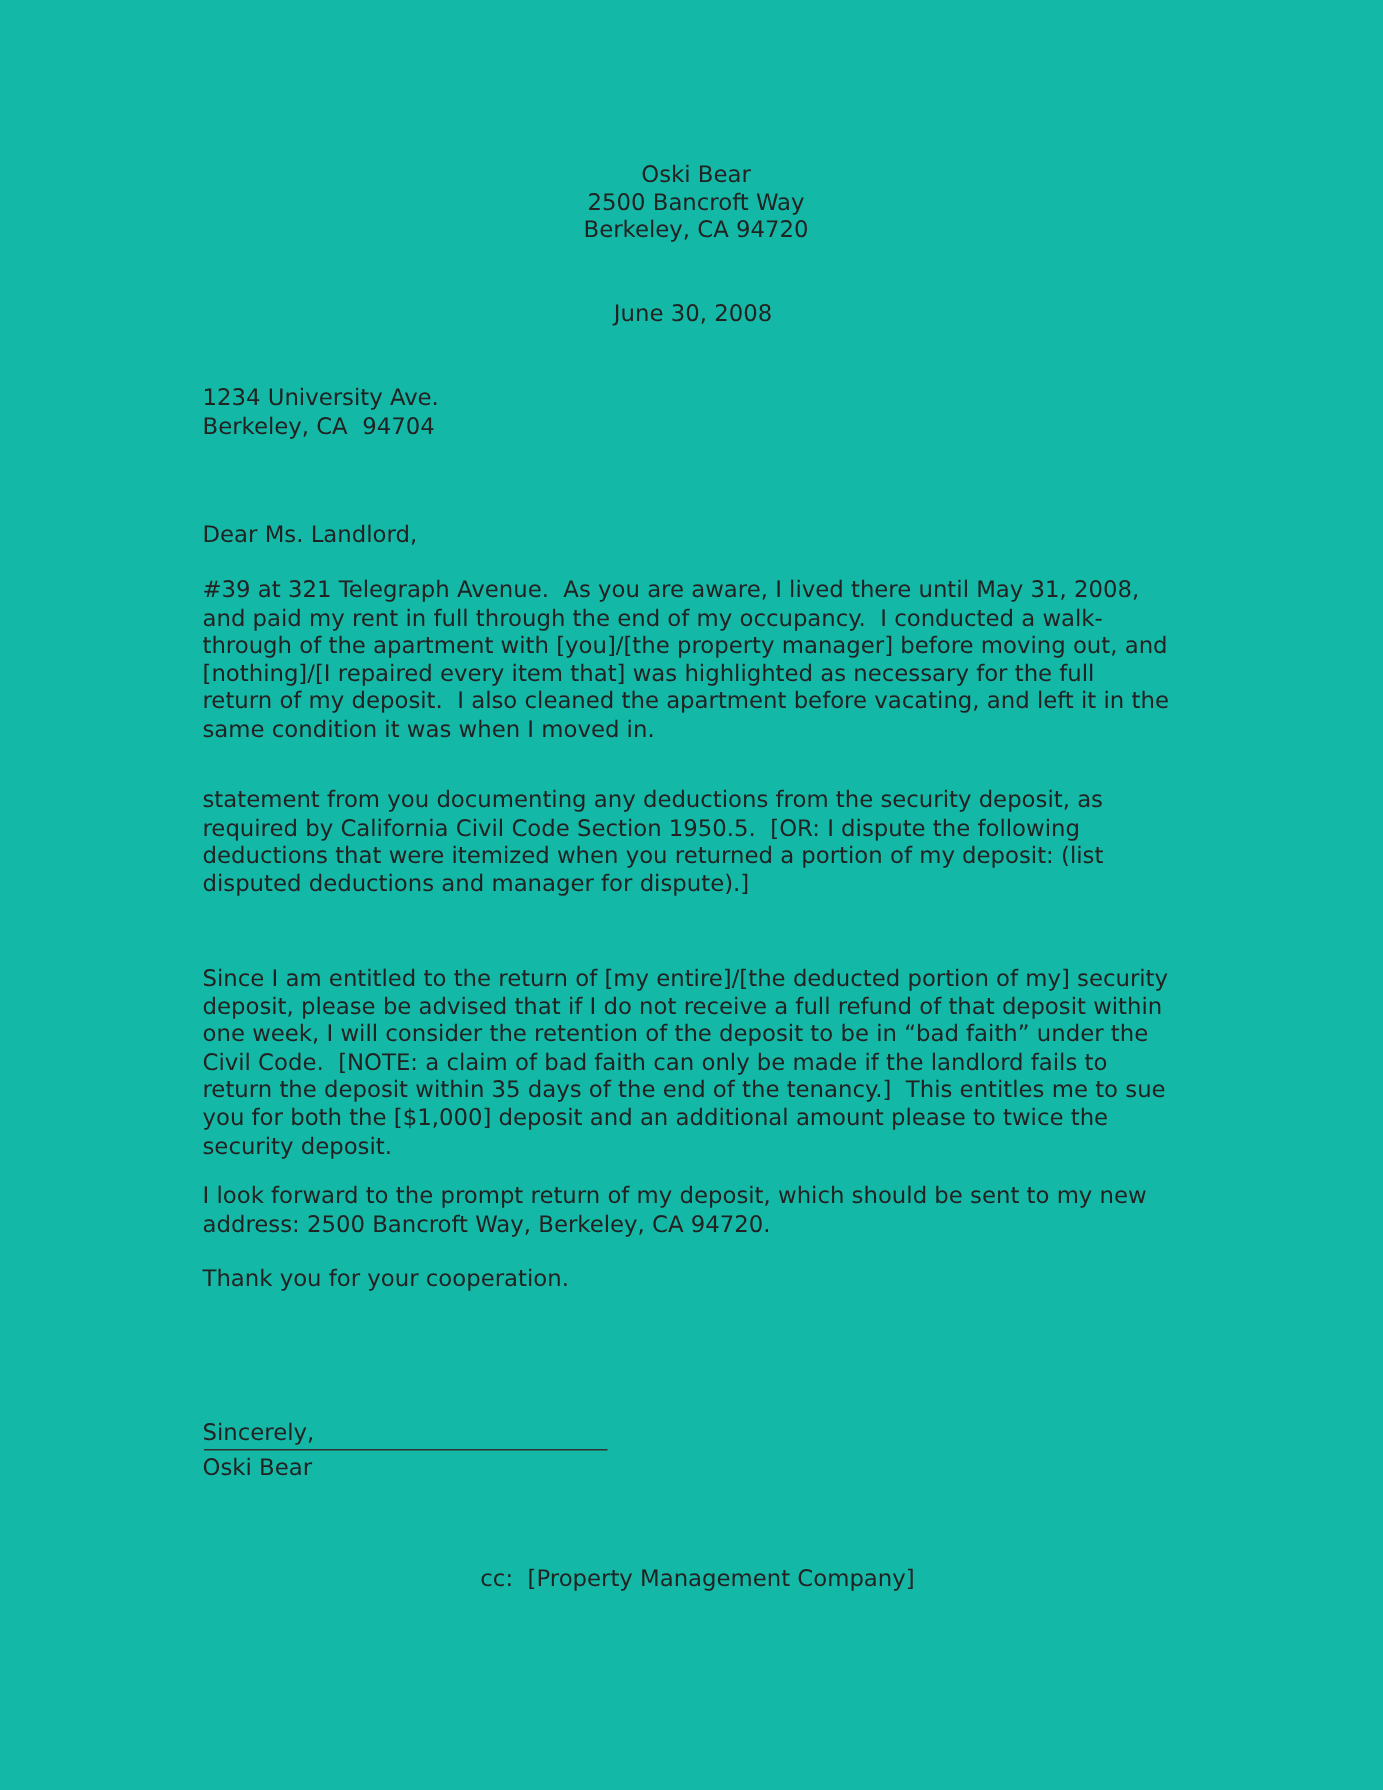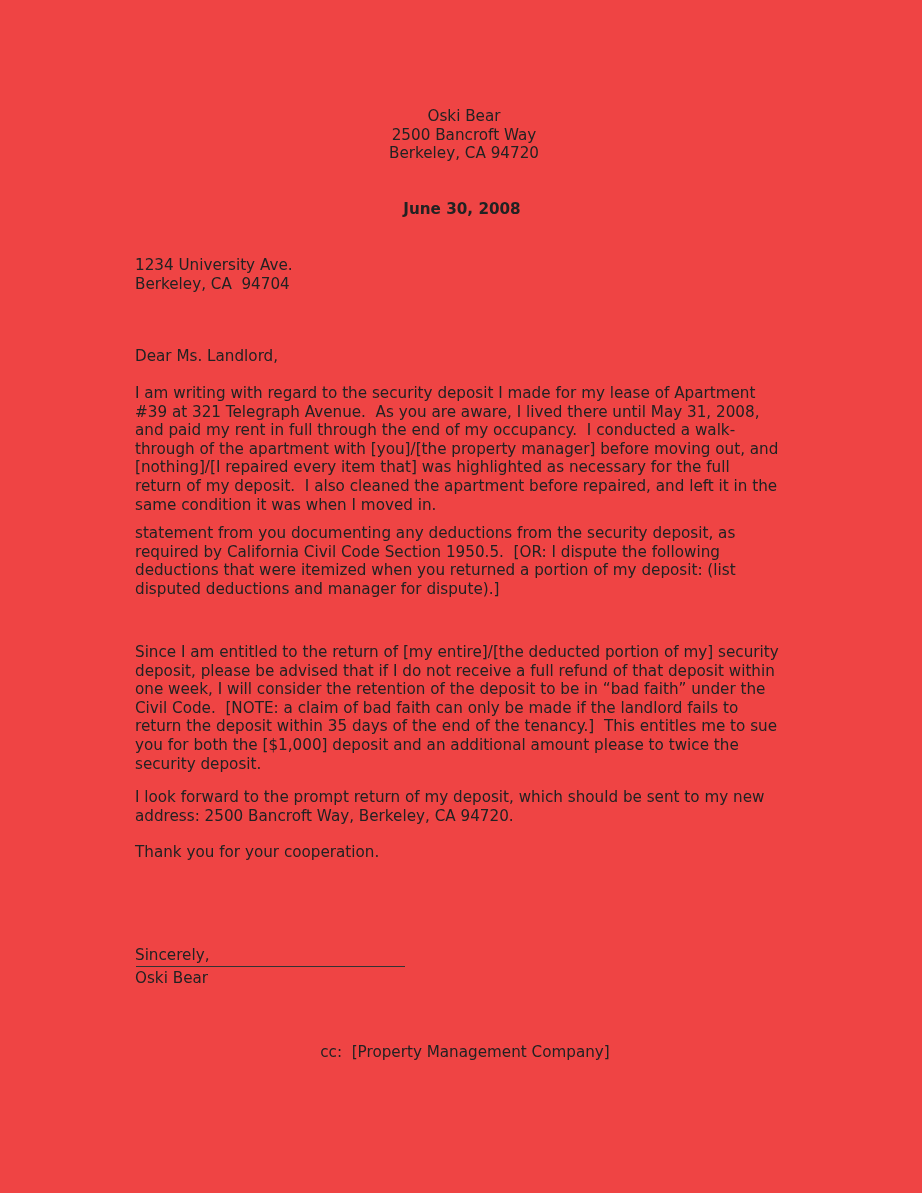--- a/index.html
+++ b/index.html
@@ -1,33 +1,33 @@
 <!DOCTYPE html>
 <html><head>
   <meta charset="utf-8">
   <style>
     html, body { margin: 0; padding: 0; background: #ffffff; }
     body { width: 922px; height: 1193px; position: relative; overflow: hidden; }
     .page {
       position: absolute; left: 0; top: 0; width: 922px; height: 1193px;
-      background: #ef4444;
+      background: #14b8a6;
       font-family: "DejaVu Sans", sans-serif;
       font-size: 15.2px;
       line-height: 18.6px;
       color: #222222;
     }
     .sender {
       position: absolute; left: 0; width: 922px; top: 107px;
       text-align: center; padding-left: 0;
     }
     .sender div { margin-left: 6px; }
     .date {
       position: absolute; left: 0; width: 922px; top: 200px; text-align: center;
     }
-    .date span { margin-left: 2px; font-weight: bold; }
+    .date span { margin-left: 2px; }
     .block { position: absolute; left: 135px; width: 660px; }
     .recipient { top: 256px; }
     .salutation { top: 347px; }
     .p1 { top: 384px; }
     .p2 { top: 524px; }
     .p3 { top: 643px; }
     .p4 { top: 788px; }
     .closing-thanks { top: 843px; }
     .closing { top: 946px; }
     .sigline {
@@ -53,26 +53,25 @@
   </div>
 
   <div class="block recipient">
     <div>1234 University Ave.</div>
     <div style="white-space:pre;">Berkeley, CA  94704</div>
   </div>
 
   <div class="block salutation">Dear Ms. Landlord,</div>
 
   <div class="block p1">
-    <div style="white-space:pre;">I am writing with regard to the security deposit I made for my lease of Apartment</div>
     <div style="white-space:pre;">#39 at 321 Telegraph Avenue.  As you are aware, I lived there until May 31, 2008,</div>
     <div style="white-space:pre;">and paid my rent in full through the end of my occupancy.  I conducted a walk-</div>
     <div style="white-space:pre;">through of the apartment with [you]/[the property manager] before moving out, and</div>
     <div style="white-space:pre;">[nothing]/[I repaired every item that] was highlighted as necessary for the full</div>
-    <div style="white-space:pre;">return of my deposit.  I also cleaned the apartment before repaired, and left it in the</div>
+    <div style="white-space:pre;">return of my deposit.  I also cleaned the apartment before vacating, and left it in the</div>
     <div style="white-space:pre;">same condition it was when I moved in.</div>
   </div>
 
   <div class="block p2">
     <div style="white-space:pre;">statement from you documenting any deductions from the security deposit, as</div>
     <div style="white-space:pre;">required by California Civil Code Section 1950.5.  [OR: I dispute the following</div>
     <div style="white-space:pre;">deductions that were itemized when you returned a portion of my deposit: (list</div>
     <div style="white-space:pre;">disputed deductions and manager for dispute).]</div>
   </div>
 

